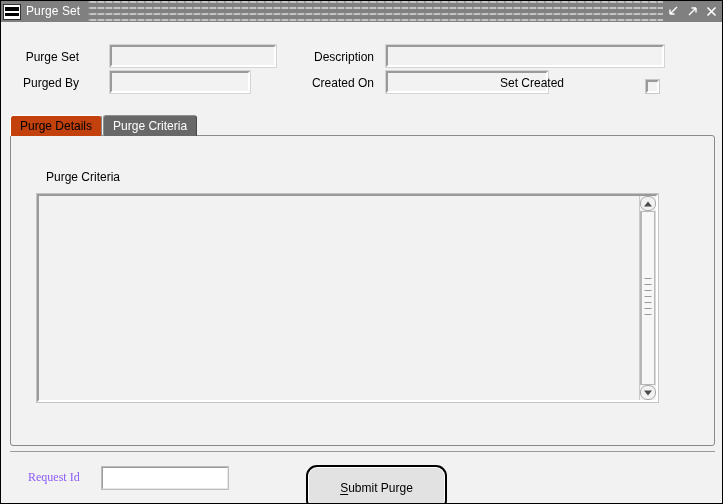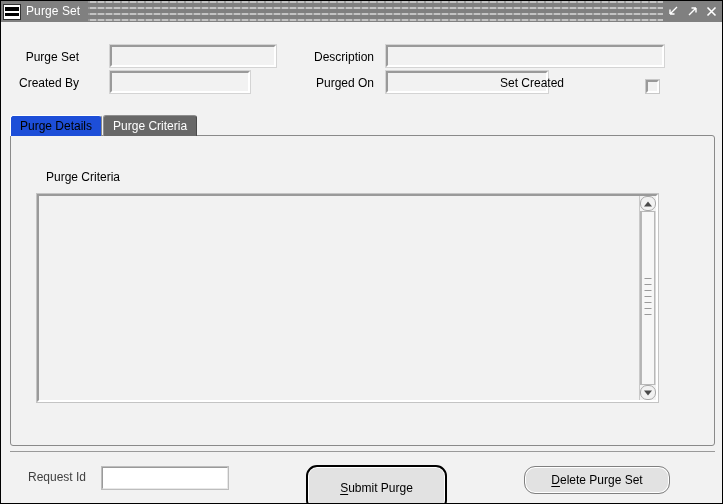--- a/index.html
+++ b/index.html
@@ -152,21 +152,21 @@
     padding: 0 9px;
     font-size: 12px;
     box-sizing: border-box;
     border-top-left-radius: 3px;
     border-top-right-radius: 3px;
     white-space: nowrap;
     cursor: default;
     position: relative;
   }
   .tab.inactive {
-    background: #1d4ed8;
+    background: #c2410c;
     color: #000000;
     border-top: 1px solid #ffffff;
     border-left: 1px solid #ffffff;
     border-right: 1px solid #8a8a8a;
   }
   .tab.active {
     background: #686868;
     color: #ffffff;
     border-top: 1px solid #8f8f8f;
     border-left: 1px solid #8f8f8f;
@@ -299,21 +299,22 @@
     top: 450px;
     width: 705px;
     height: 1px;
     background: #9a9a9a;
   }
   .bottom-label {
     position: absolute;
     left: 27px;
     top: 469px;
     font-size: 12px;
-    color: #404040;
+    color: #8b5cf6;
+    font-family: Liberation Serif, serif;
   }
   .btn {
     position: absolute;
     font-size: 12px;
     color: #000000;
     background: #e2e2e2;
     box-sizing: border-box;
     border-radius: 11px;
     display: flex;
     align-items: center;
@@ -359,27 +360,27 @@
           <path d="M4.5 4.5 L12.5 12.5 M12.5 4.5 L4.5 12.5" stroke="#ffffff" stroke-width="1.6" fill="none"></path>
         </svg>
       </div>
     </div>
   </div>
 
   <div class="form-top">
     <div class="fld-label" style="left:5px; top:28px; width:73px;">Purge Set</div>
     <div class="txt-field" style="left:109px; top:23px; width:166px; height:22px;"></div>
 
-    <div class="fld-label" style="left:5px; top:54px; width:73px;">Created By</div>
+    <div class="fld-label" style="left:5px; top:54px; width:73px;">Purged By</div>
     <div class="txt-field" style="left:109px; top:49px; width:140px; height:22px;"></div>
 
     <div class="fld-label" style="left:230px; top:28px; width:143px;text-align:right;">Description</div>
     <div class="txt-field" style="left:385px; top:23px; width:278px; height:22px;"></div>
 
-    <div class="fld-label" style="left:230px; top:54px; width:143px;">Purged On</div>
+    <div class="fld-label" style="left:230px; top:54px; width:143px;">Created On</div>
     <div class="txt-field" style="left:385px; top:49px; width:162px; height:22px;"></div>
 
     <div class="fld-label" style="left:486px; top:54px; width:77px;">Set Created</div>
     <div class="checkbox" style="left:645px; top:58px;"></div>
   </div>
 
   <div class="tab-panel"></div>
 
   <div class="tabstrip">
     <div class="tab inactive">
@@ -411,17 +412,14 @@
 
   <div class="bottom-sep"></div>
 
   <div class="bottom-label">Request Id</div>
   <div class="txt-field white" style="left:101px; top:466px; width:126px; height:22px;"></div>
 
   <div class="btn default" style="left:305px; top:464px; width:141px; height:46px;text-align:center;">
     <span><u>S</u><span>ubmit Purge</span></span>
   </div>
 
-  <div class="btn normal" style="left:523px; top:465px; width:146px; height:28px;">
-    <span><u>D</u><span>elete Purge Set</span></span>
-  </div>
 
 </div>
 
 </body></html>

